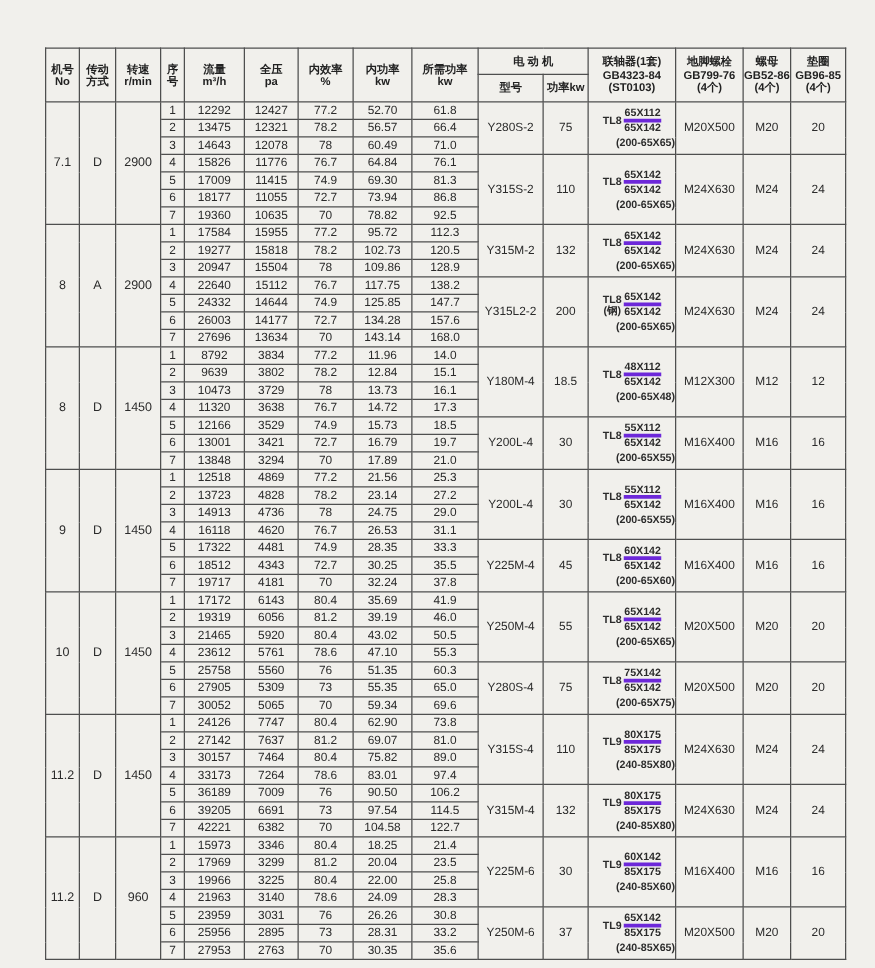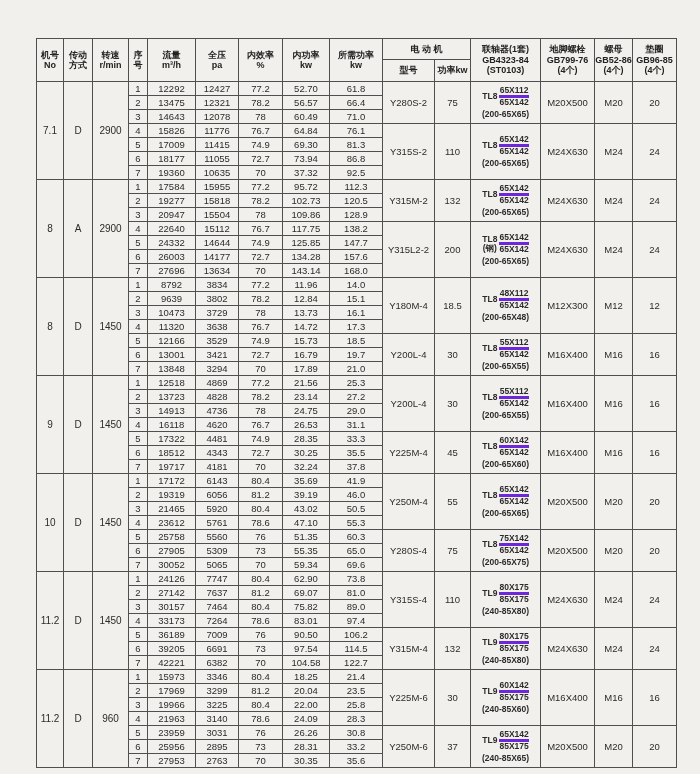--- a/index.html
+++ b/index.html
@@ -30,21 +30,21 @@
   .perf thead tr.h2 th { height:21px; }
   .perf thead .u { }
   .perf tbody td { font-size:9.5px; height:13px; line-height:1; color:#2b2b2b; }
   .perf td.gcell { font-size:10px; }
   .perf td.coup { font-size:8.5px; line-height:1;font-weight:bold; }
   .coup-top { display:flex; align-items:center; justify-content:center; }
   .coup-prefix { display:inline-block; line-height:1.1; text-align:center; }
   .frac { display:inline-block; margin-left:2px; vertical-align:middle; }
   .frac span { display:block; line-height:1.15; }
   .frac .ft { border-bottom:3px solid #6d28d9; }
-  .coup-note { line-height:1.2; margin-top:1px; }
+  .coup-note { line-height:1.2; margin-top:1px;text-align:right; }
   
   col.c-no{width:27px} col.c-drive{width:29px} col.c-speed{width:36px}
   col.c-seq{width:19px} col.c-flow{width:48px} col.c-press{width:43px}
   col.c-eff{width:44px} col.c-pow{width:47px} col.c-req{width:53px}
   col.c-model{width:52px} col.c-mpow{width:36px} col.c-coup{width:70px}
   col.c-bolt{width:54px} col.c-nut{width:38px} col.c-wash{width:44px}
 </style>
 </head>
 <body>
 
@@ -216,21 +216,21 @@
           <td>11055</td>
           <td>72.7</td>
           <td>73.94</td>
           <td>86.8</td>
         </tr>
         <tr>
           <td>7</td>
           <td>19360</td>
           <td>10635</td>
           <td>70</td>
-          <td>37.32</td>
+          <td>78.82</td>
           <td>92.5</td>
         </tr>
         <tr>
           <td class="gcell" rowspan="7">8</td>
           <td class="gcell" rowspan="7">A</td>
           <td class="gcell" rowspan="7">2900</td>
           <td>1</td>
           <td>17584</td>
           <td>15955</td>
           <td>77.2</td>

